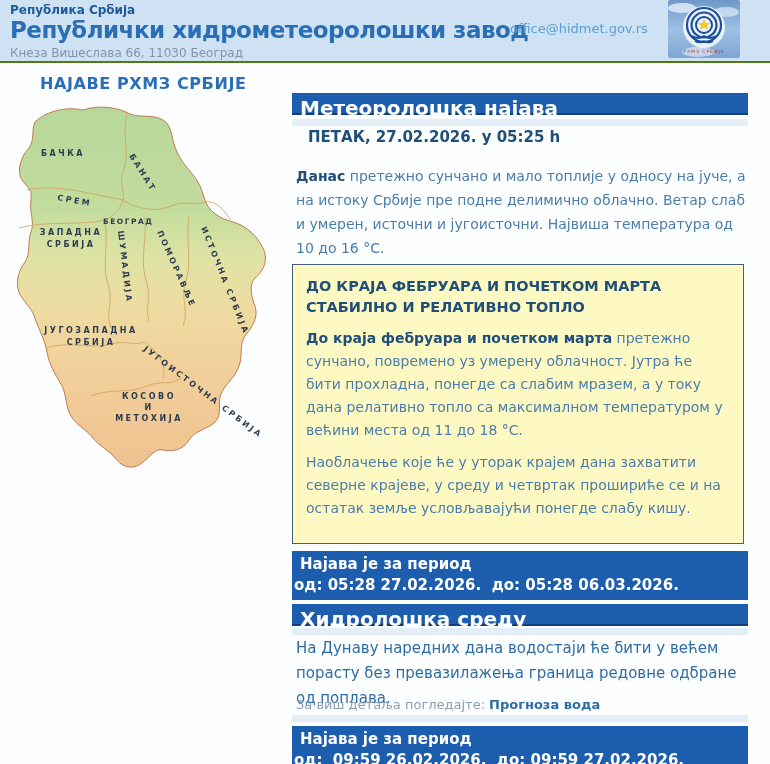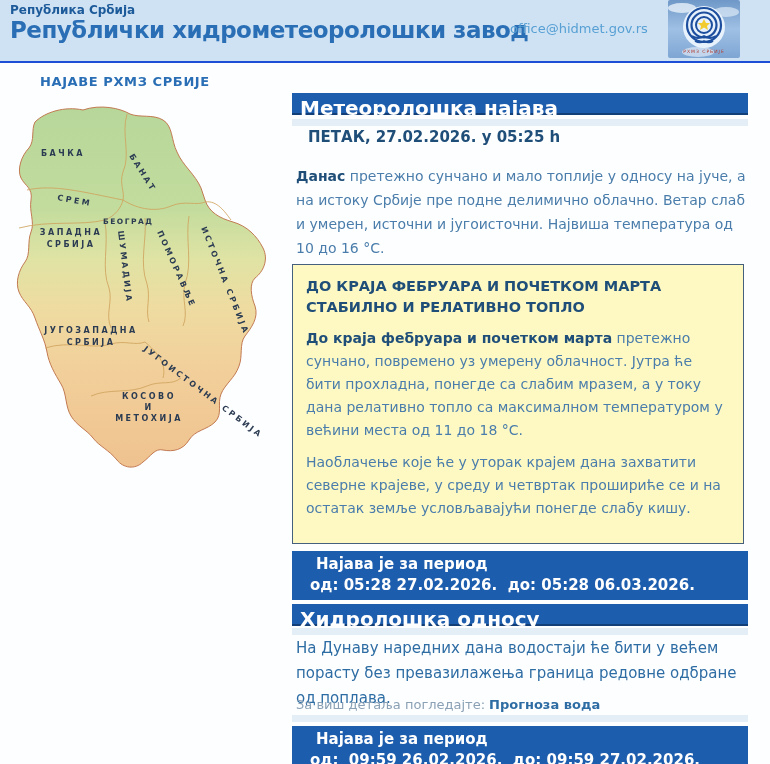--- a/index.html
+++ b/index.html
@@ -2,30 +2,30 @@
 <html lang="sr" style="--bar_blue: #1d5dad; --bar_border: #123f78; --header_bg: #cfe2f3; --strip_blue: #e3eef7; --title_blue: #2a6fb5; --navy: #1f4e79; --body_blue: #4a7dab; --link_light: #58a0d4;"><head>
 <meta charset="utf-8">
 <style>
   * { margin:0; padding:0; box-sizing:border-box; }
   html,body { width:770px; height:764px; }
   body { font-family:"DejaVu Sans","Liberation Sans",sans-serif; background:#fdfeff; }
   .page { position:relative; width:770px; height:764px; overflow:hidden; background:#fdfeff; }
 
   
   .header { position:absolute; top:0; left:0; width:770px; height:63px;
-            background:var(--header_bg,#cfe2f3); border-bottom:2px solid #1d4ed8; }
+            background:var(--header_bg,#cfe2f3); border-bottom:2px solid #4d7c0f; }
   .header-left { position:absolute; left:10px; top:3px; }
   .country { font-size:12px; font-weight:bold; color:#1c5a9a; }
   .site-title { font-size:23px; font-weight:bold; color:var(--title_blue,#2a6fb5); letter-spacing:-0.5px; line-height:27px; }
   .address { font-size:12px; color:#7f94a9; margin-top:2px; }
   .email { position:absolute; left:510px; top:21px; font-size:13px; color:var(--link_light,#58a0d4); text-decoration:none; cursor:pointer; }
   .logo { position:absolute; left:668px; top:0; width:72px; height:58px; }
 
   
-  .nav-link { position:absolute; left:40px; top:74px; font-size:13px; font-weight:bold;
+  .nav-link { position:absolute; left:40px; top:74px; font-size:16px; font-weight:bold;
               color:var(--title_blue,#2a6fb5); letter-spacing:0.6px; text-decoration:none; cursor:pointer; }
 
   
   .map { position:absolute; left:5px; top:100px; width:280px; height:382px; }
   .map text { font-weight:bold; fill:#2b3b52; }
   .rlabel { font-size:8px; letter-spacing:2.5px; }
   .rlabel-s { font-size:7.5px; letter-spacing:1.5px; }
 
   
   .content { position:absolute; left:292px; top:93px; width:456px; height:671px; }
@@ -38,21 +38,21 @@
   .bar-meteo { top:0; }
   .strip1 { top:26px; }
   .issued { top:35px; left:16px; font-size:15px; font-weight:bold; color:var(--navy,#1f4e79); }
   .para { font-size:14px; color:var(--body_blue,#4a7dab); line-height:24px; }
   .para b { color:var(--navy,#1f4e79); }
   .para-today { top:71px; left:4px; right:2px; }
   .outlook-box { top:171px; left:0; width:452px; height:280px; background:#fef9c3;
                  border:1px solid #44607c; padding:11px 13px; overflow:hidden; }
   .box-heading { font-size:14.5px; font-weight:bold; color:var(--navy,#1f4e79); line-height:21px; }
   .outlook-box .para { margin-top:9px; line-height:23px; position:static; }
-  .period-bar { padding:3px 0 4px 16px; }
+  .period-bar { padding:3px 0 4px 0; }
   .period-label { font-size:15px; line-height:21px; padding-left:8px; }
   .period-range { font-size:15px; line-height:21px; padding-left:2px; }
   .bar-period-meteo { top:458px; }
   .bar-hydro { top:511px; }
   .strip2 { top:535px; }
   .hydro-text { top:543px; left:4px; right:6px; font-size:15px; font-weight:normal;
                 color:#2e6da4; line-height:25px; }
   .details-line { top:604px; left:4px; font-size:13px; color:#8aa0b5; }
   .details-link { font-weight:bold; color:#2e6da4; text-decoration:none; margin-left:4px; cursor:pointer; }
   .strip3 { top:622px; }
@@ -60,20 +60,21 @@
 </style>
 </head>
 <body>
 
 <div class="page">
 
   <header class="header">
     <div class="header-left">
       <div class="country">Република Србија</div>
       <div class="site-title">Републички хидрометеоролошки завод</div>
+      <div class="address">Кнеза Вишеслава 66, 11030 Београд</div>
     </div>
     <a class="email">office@hidmet.gov.rs</a>
     <div class="logo">
       <svg width="72" height="58" viewBox="0 0 72 58">
         <defs>
           <linearGradient id="sky" x1="0" y1="0" x2="0" y2="1">
             <stop offset="0" stop-color="#6f98c8"></stop>
               <stop offset="0.5" stop-color="#9fc0e4"></stop>
               <stop offset="1" stop-color="#7ea6d4"></stop>
           </linearGradient>
@@ -163,21 +164,21 @@
       <p class="para"><b>До краја фебруара и почетком марта</b><span> претежно сунчано, повремено уз умерену облачност. Јутра ће бити прохладна, понегде са слабим мразем, а у току дана релативно топло са максималном температуром у већини места од 11 до 18 °C.</span></p>
       <p class="para">Наоблачење које ће у уторак крајем дана захватити северне крајеве, у среду и четвртак прошириће се и на остатак земље условљавајући понегде слабу кишу.</p>
     </div>
 
     <div class="bluebar period-bar bar-period-meteo">
       <div class="period-label">Најава је за период</div>
       <div class="period-range">од: 05:28 27.02.2026. &nbsp;до: 05:28 06.03.2026.</div>
     </div>
 
     <div class="bluebar section-bar bar-hydro">
-      <span>Хидролошка односу</span>
+      <span>Хидролошка среду</span>
     </div>
     <div class="strip strip2"></div>
 
     <p class="hydro-text">На Дунаву наредних дана водостаји ће бити у већем порасту без превазилажења граница редовне одбране од поплава.</p>
 
     <div class="details-line">
       <span>За виш детаља погледајте:</span><a class="details-link">Прогноза вода</a>
     </div>
     <div class="strip strip3"></div>
 

